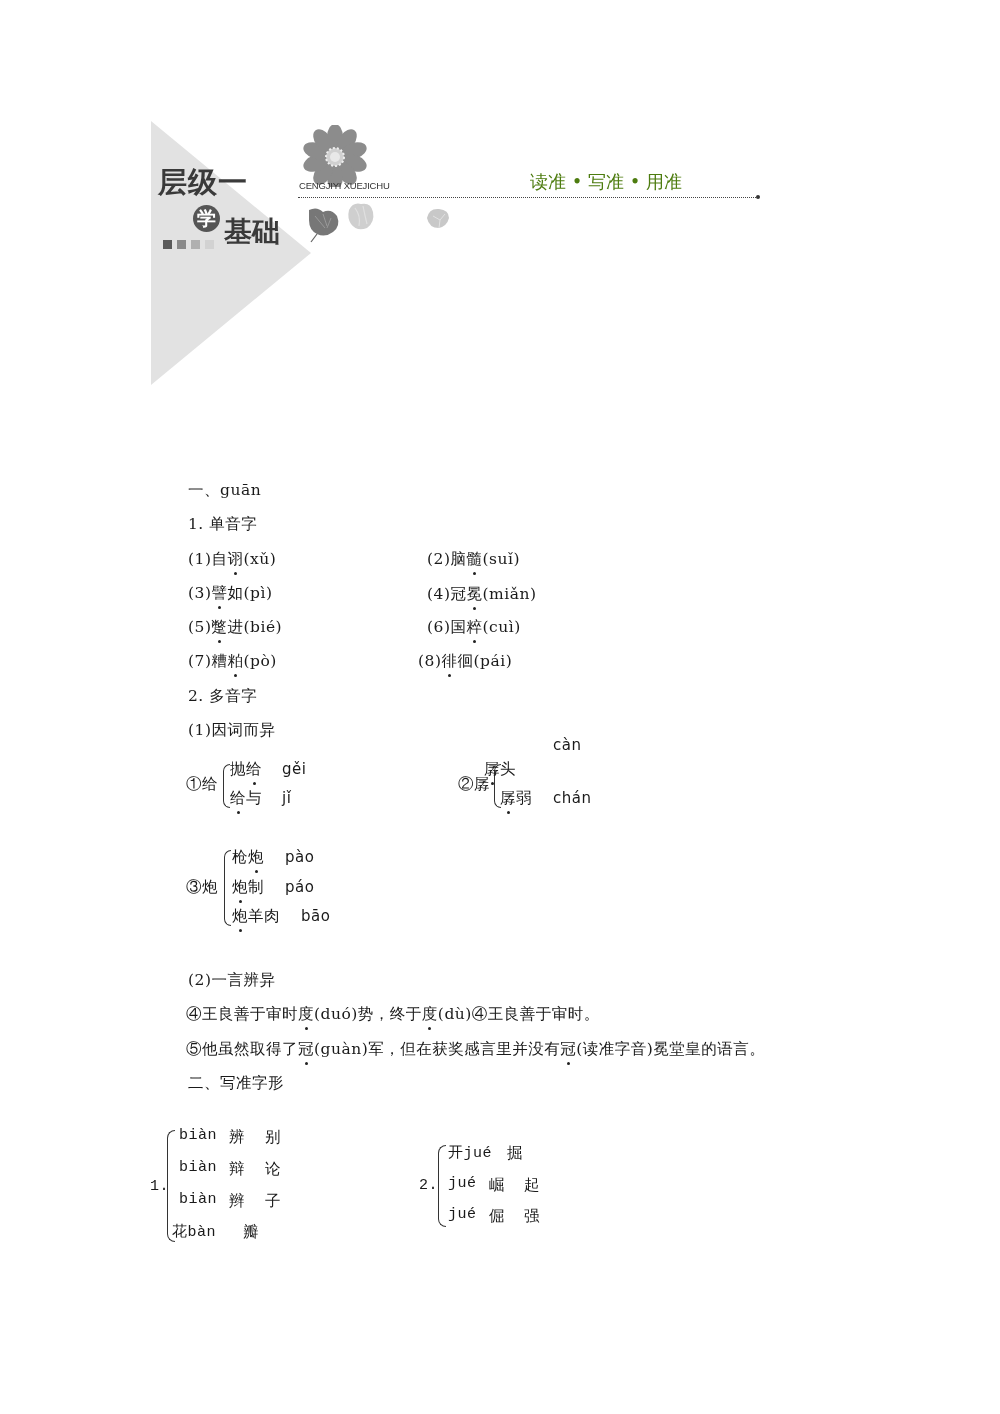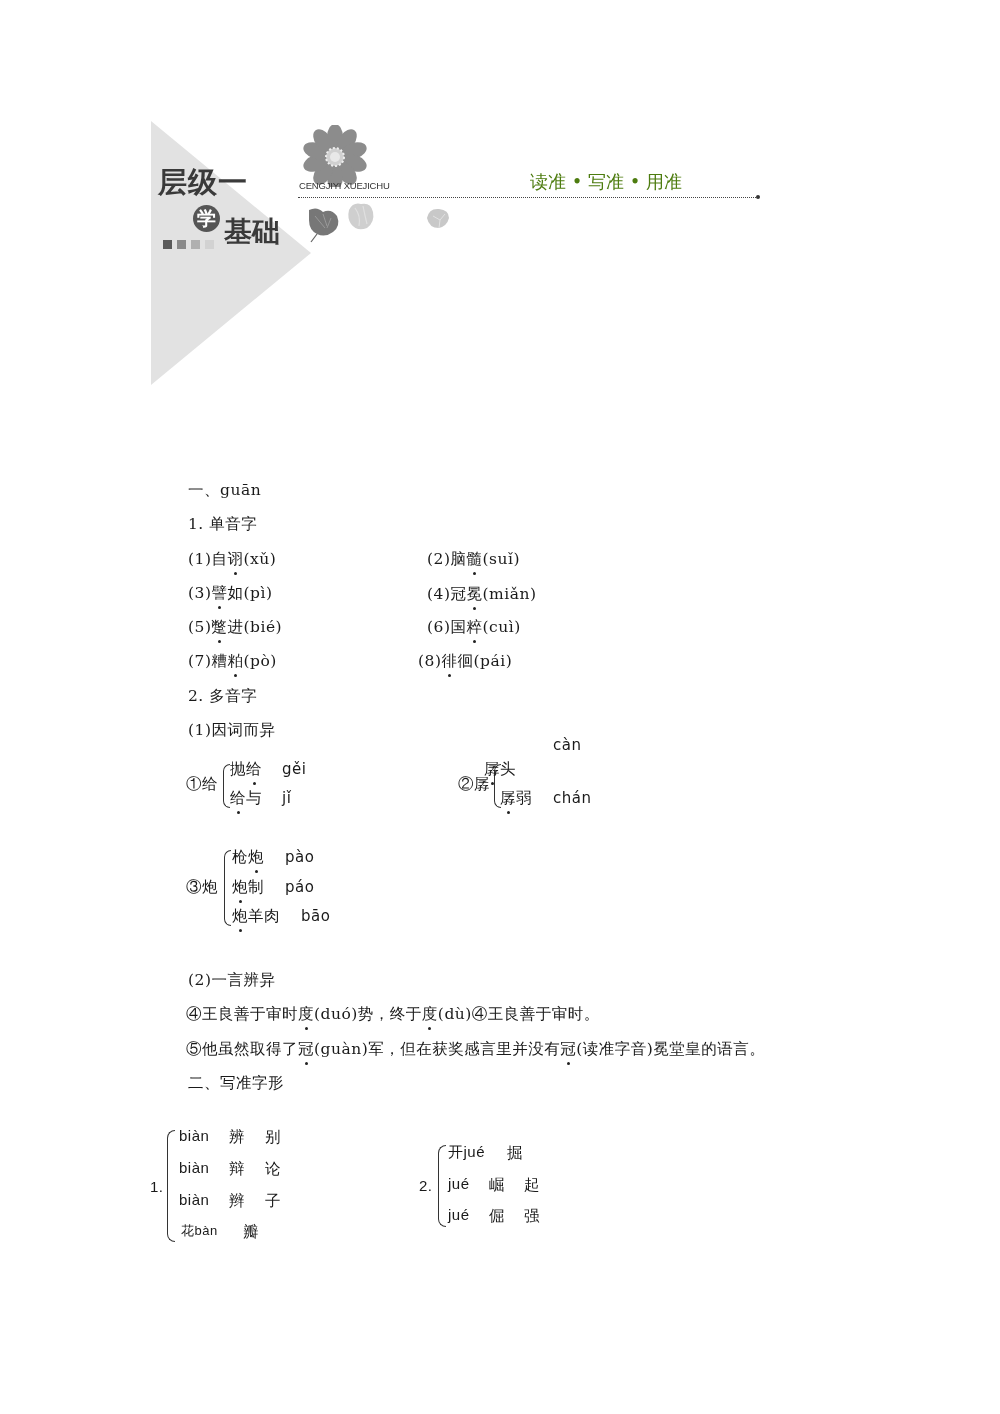--- a/index.html
+++ b/index.html
@@ -49,21 +49,21 @@
   
   .line { position:absolute; font-size:15.5px; white-space:nowrap; letter-spacing:0.5px; }
   .em { position:relative; display:inline-block; }
   .em::after {
     content:""; position:absolute; left:50%; bottom:-5px; width:3px; height:3px;
     margin-left:-1.5px; border-radius:50%; background:#222;
   }
   .brace {
     position:absolute; border:1.3px solid #333; border-right:none; border-radius:8px 0 0 8px;
   }
-  .sans { font-family:Liberation Sans, sans-serif; }
+  .sans { font-family:Liberation Mono, monospace; }
   .py { font-family:"DejaVu Sans", sans-serif; font-size:15px; }
 </style>
 </head>
 <body>
 
 <div>
   <div class="triangle"></div>
 
   <svg class="flower" style="left:300px;top:125px" width="70" height="62" viewBox="0 0 70 62">
     <g transform="translate(35,32)">
@@ -205,21 +205,21 @@
   <div class="line" style="left:265px;top:1127px">别</div>
 
   <div class="line sans" style="left:179px;top:1159px;font-size:15px">biàn</div>
   <div class="line" style="left:229px;top:1159px">辩</div>
   <div class="line" style="left:265px;top:1159px">论</div>
 
   <div class="line sans" style="left:179px;top:1191px;font-size:15px">biàn</div>
   <div class="line" style="left:229px;top:1191px">辫</div>
   <div class="line" style="left:265px;top:1191px">子</div>
 
-  <div class="line sans" style="left:181px;top:1222px;font-size:13px">花bàn</div>
+  <div class="line sans" style="left:172px;top:1222px;font-size:15px">花bàn</div>
   <div class="line" style="left:243px;top:1222px">瓣</div>
 </div>
 
 <div>
   <div class="line sans" style="left:419px;top:1177px;font-size:15px">2.</div>
   <div class="brace" style="left:438px;top:1145px;width:7px;height:80px"></div>
 
   <div class="line sans" style="left:448px;top:1143px;font-size:15px">开jué</div>
   <div class="line" style="left:507px;top:1143px">掘</div>
 

